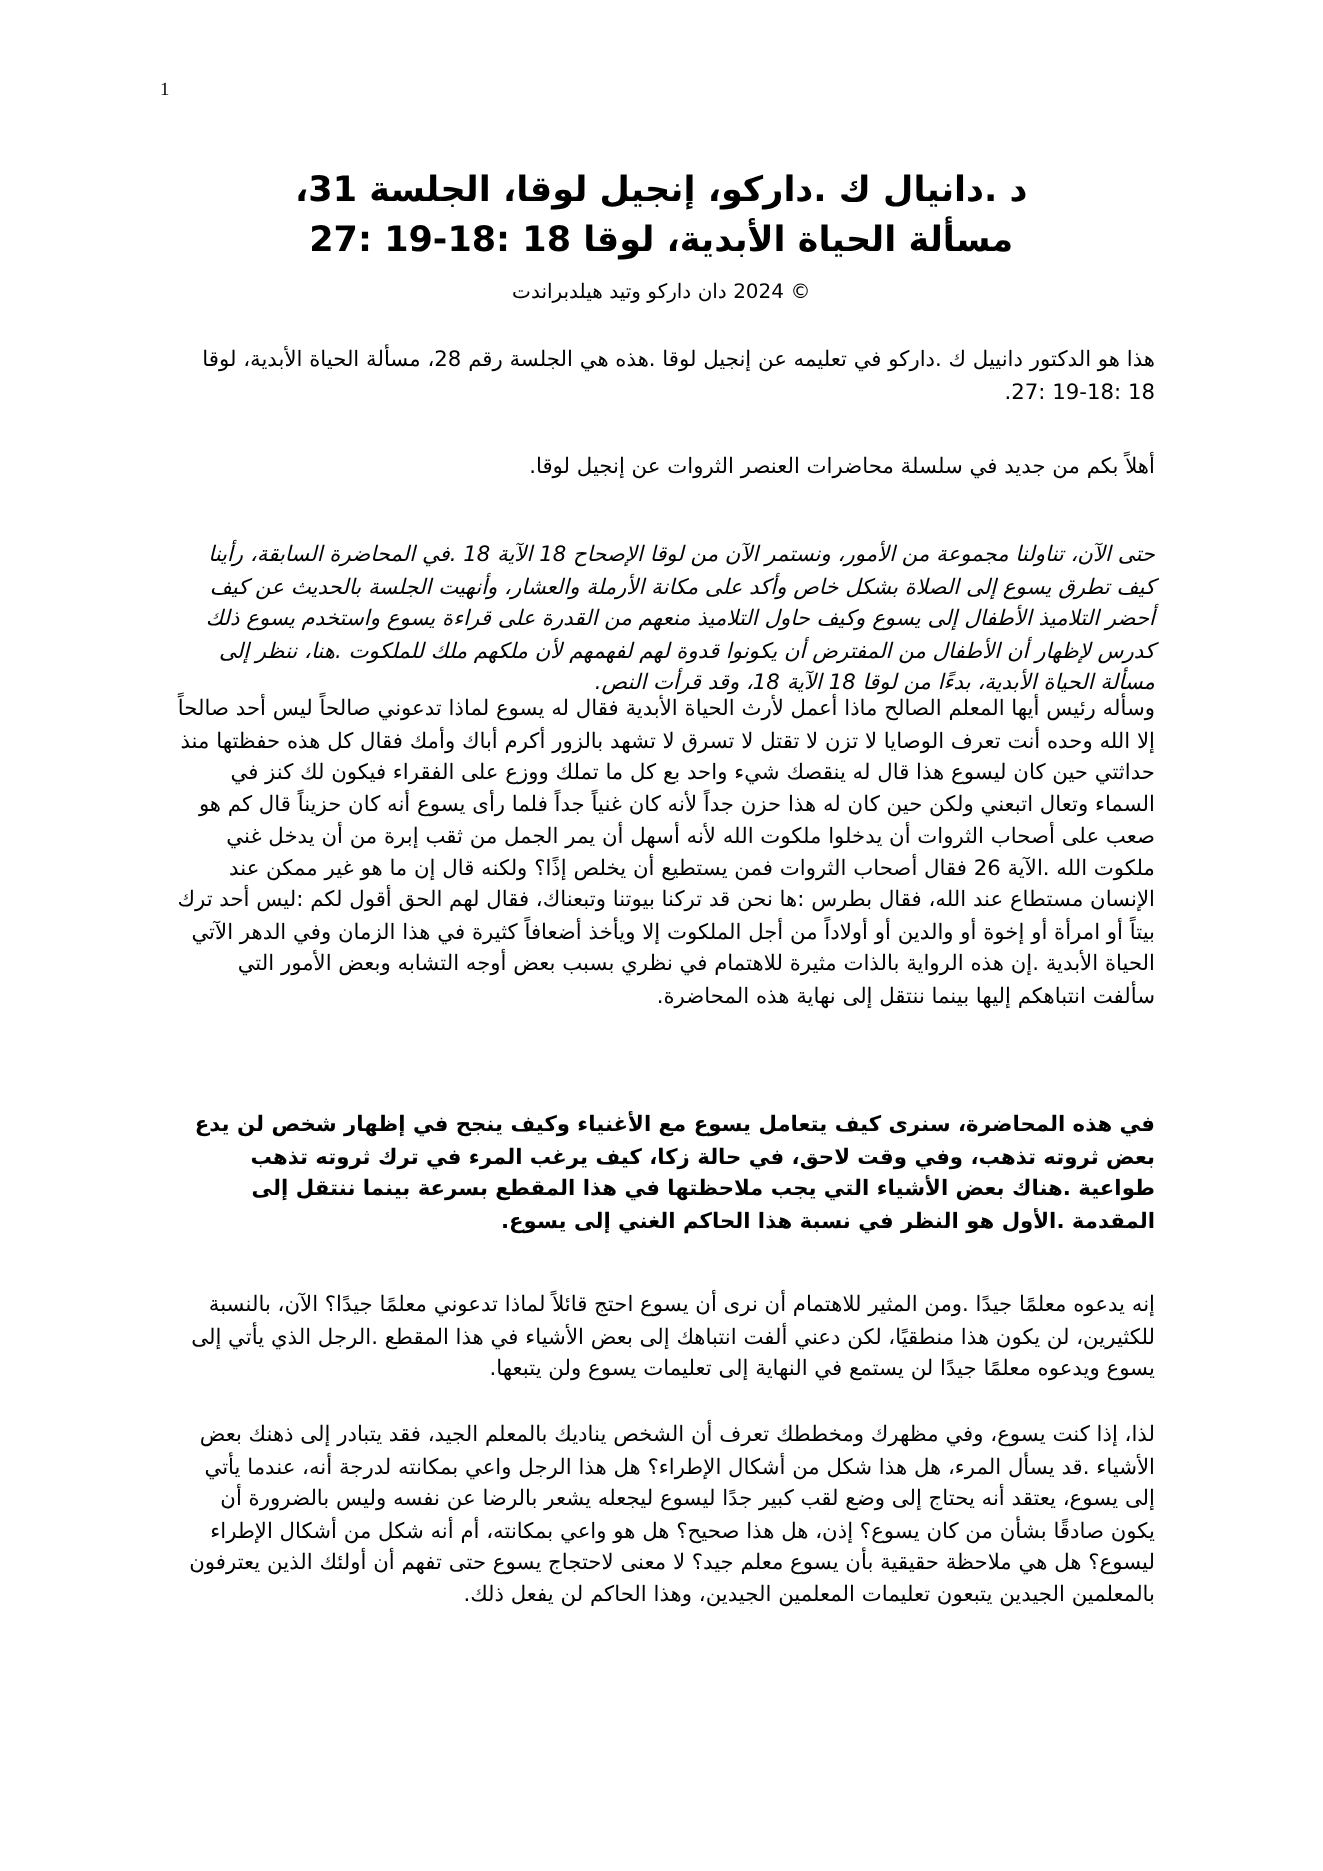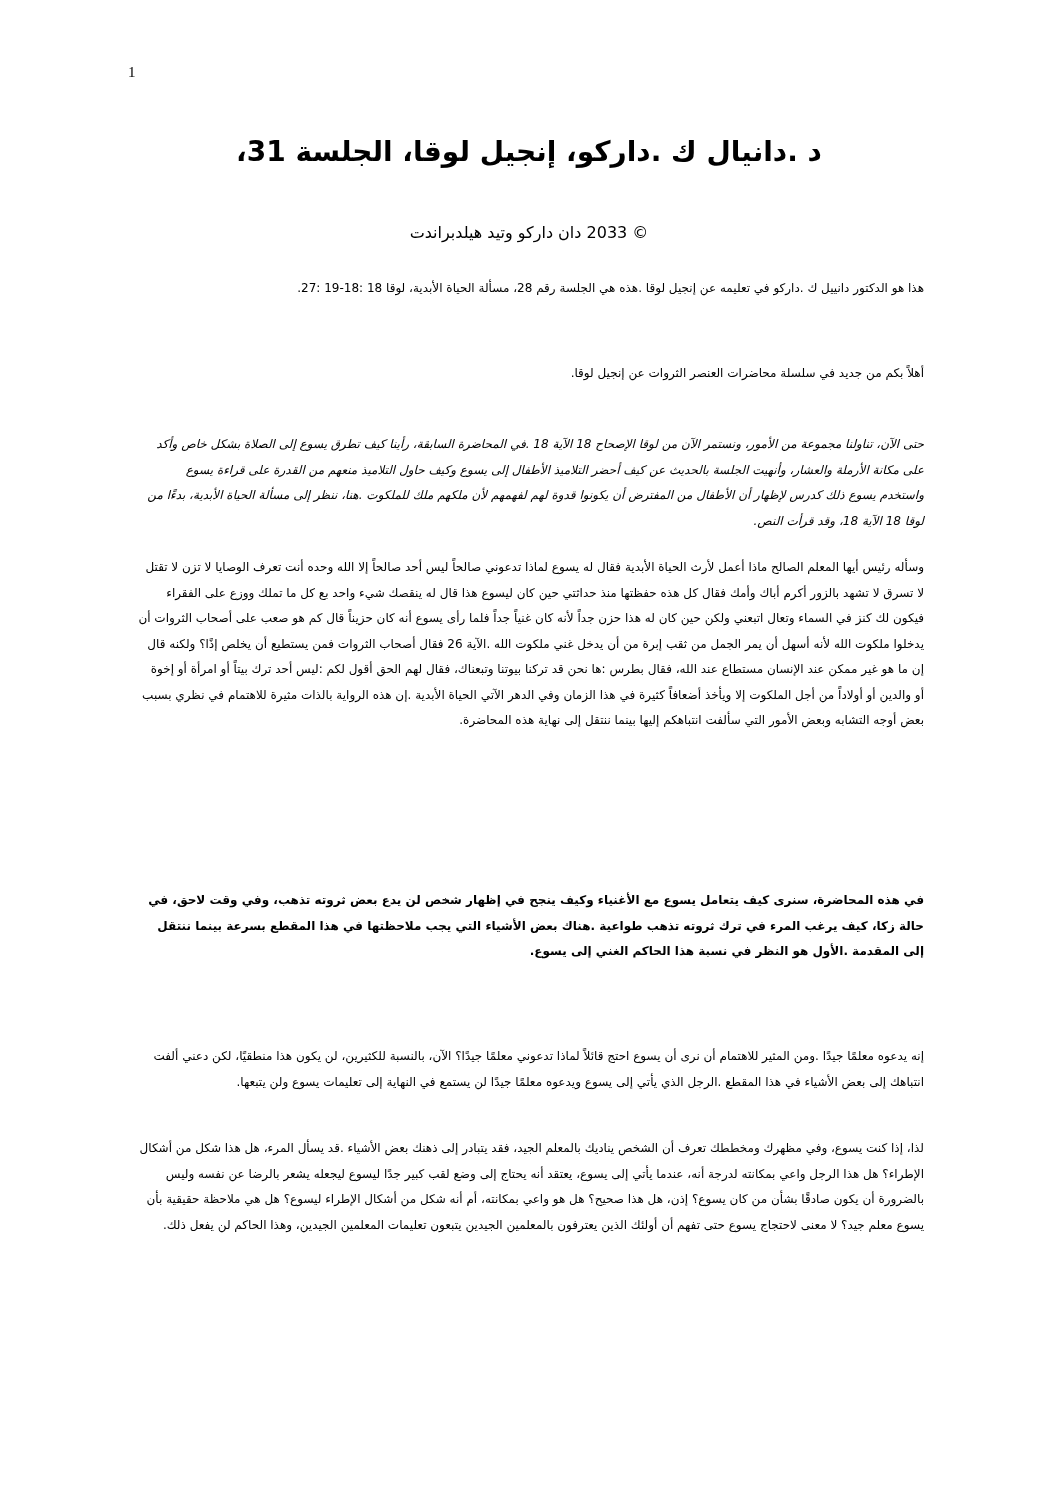--- a/index.html
+++ b/index.html
@@ -16,48 +16,49 @@
     }
     .title div { unicode-bidi: plaintext; }
     .copyright {
       position: absolute; left: 0; right: 0; top: 223px;
       text-align: center; direction: rtl;
       font-family: "DejaVu Sans", sans-serif; font-size: 16px;
     }
     .body {
       position: absolute; left: 138px; width: 786px;
       direction: rtl; text-align: right;
-      font-family: "DejaVu Sans", sans-serif; font-size: 12px; line-height: 25.5px;
+      font-family: "DejaVu Sans", sans-serif; font-size: 17px; line-height: 25.5px;
     }
     .body p { margin: 0; }
   </style>
 </head>
 <body>
 
 <div class="page-num">1</div>
 
 <div class="title">
   <div>د .دانيال ك .داركو، إنجيل لوقا، الجلسة 31،</div>
+  <div>مسألة الحياة الأبدية، لوقا 18 :18-19 :27</div>
 </div>
 
-<div class="copyright">© 2033 دان داركو وتيد هيلدبراندت</div>
+<div class="copyright">© 2024 دان داركو وتيد هيلدبراندت</div>
 
 <div class="body" style="top:276px;">
   <p>هذا هو الدكتور دانييل ك .داركو في تعليمه عن إنجيل لوقا .هذه هي الجلسة رقم 28، مسألة الحياة الأبدية، لوقا 18 :18-19 :27.</p>
 </div>
 <div class="body" style="top:361px;">
   <p>أهلاً بكم من جديد في سلسلة محاضرات العنصر الثروات عن إنجيل لوقا.</p>
 </div>
 <div class="body" style="top:432px;font-style:italic;">
   <p>حتى الآن، تناولنا مجموعة من الأمور، ونستمر الآن من لوقا الإصحاح 18 الآية 18 .في المحاضرة السابقة، رأينا كيف تطرق يسوع إلى الصلاة بشكل خاص وأكد على مكانة الأرملة والعشار، وأنهيت الجلسة بالحديث عن كيف أحضر التلاميذ الأطفال إلى يسوع وكيف حاول التلاميذ منعهم من القدرة على قراءة يسوع واستخدم يسوع ذلك كدرس لإظهار أن الأطفال من المفترض أن يكونوا قدوة لهم لفهمهم لأن ملكهم ملك للملكوت .هنا، ننظر إلى مسألة الحياة الأبدية، بدءًا من لوقا 18 الآية 18، وقد قرأت النص.</p>
 </div>
 <div class="body" style="top:555px;">
   <p>وسأله رئيس أيها المعلم الصالح ماذا أعمل لأرث الحياة الأبدية فقال له يسوع لماذا تدعوني صالحاً ليس أحد صالحاً إلا الله وحده أنت تعرف الوصايا لا تزن لا تقتل لا تسرق لا تشهد بالزور أكرم أباك وأمك فقال كل هذه حفظتها منذ حداثتي حين كان ليسوع هذا قال له ينقصك شيء واحد بع كل ما تملك ووزع على الفقراء فيكون لك كنز في السماء وتعال اتبعني ولكن حين كان له هذا حزن جداً لأنه كان غنياً جداً فلما رأى يسوع أنه كان حزيناً قال كم هو صعب على أصحاب الثروات أن يدخلوا ملكوت الله لأنه أسهل أن يمر الجمل من ثقب إبرة من أن يدخل غني ملكوت الله .الآية 26 فقال أصحاب الثروات فمن يستطيع أن يخلص إذًا؟ ولكنه قال إن ما هو غير ممكن عند الإنسان مستطاع عند الله، فقال بطرس :ها نحن قد تركنا بيوتنا وتبعناك، فقال لهم الحق أقول لكم :ليس أحد ترك بيتاً أو امرأة أو إخوة أو والدين أو أولاداً من أجل الملكوت إلا ويأخذ أضعافاً كثيرة في هذا الزمان وفي الدهر الآتي الحياة الأبدية .إن هذه الرواية بالذات مثيرة للاهتمام في نظري بسبب بعض أوجه التشابه وبعض الأمور التي سألفت انتباهكم إليها بينما ننتقل إلى نهاية هذه المحاضرة.</p>
 </div>
 <div class="body" style="top:888px;font-weight:bold;">
   <p>في هذه المحاضرة، سنرى كيف يتعامل يسوع مع الأغنياء وكيف ينجح في إظهار شخص لن يدع بعض ثروته تذهب، وفي وقت لاحق، في حالة زكا، كيف يرغب المرء في ترك ثروته تذهب طواعية .هناك بعض الأشياء التي يجب ملاحظتها في هذا المقطع بسرعة بينما ننتقل إلى المقدمة .الأول هو النظر في نسبة هذا الحاكم الغني إلى يسوع.</p>
 </div>
-<div class="body" style="top:1032px;margin-top:12px;">
+<div class="body" style="top:1032px;">
   <p>إنه يدعوه معلمًا جيدًا .ومن المثير للاهتمام أن نرى أن يسوع احتج قائلاً لماذا تدعوني معلمًا جيدًا؟ الآن، بالنسبة للكثيرين، لن يكون هذا منطقيًا، لكن دعني ألفت انتباهك إلى بعض الأشياء في هذا المقطع .الرجل الذي يأتي إلى يسوع ويدعوه معلمًا جيدًا لن يستمع في النهاية إلى تعليمات يسوع ولن يتبعها.</p>
 </div>
 <div class="body" style="top:1136px;">
   <p>لذا، إذا كنت يسوع، وفي مظهرك ومخططك تعرف أن الشخص يناديك بالمعلم الجيد، فقد يتبادر إلى ذهنك بعض الأشياء .قد يسأل المرء، هل هذا شكل من أشكال الإطراء؟ هل هذا الرجل واعي بمكانته لدرجة أنه، عندما يأتي إلى يسوع، يعتقد أنه يحتاج إلى وضع لقب كبير جدًا ليسوع ليجعله يشعر بالرضا عن نفسه وليس بالضرورة أن يكون صادقًا بشأن من كان يسوع؟ إذن، هل هذا صحيح؟ هل هو واعي بمكانته، أم أنه شكل من أشكال الإطراء ليسوع؟ هل هي ملاحظة حقيقية بأن يسوع معلم جيد؟ لا معنى لاحتجاج يسوع حتى تفهم أن أولئك الذين يعترفون بالمعلمين الجيدين يتبعون تعليمات المعلمين الجيدين، وهذا الحاكم لن يفعل ذلك.</p>
 </div>
 
 </body></html>

